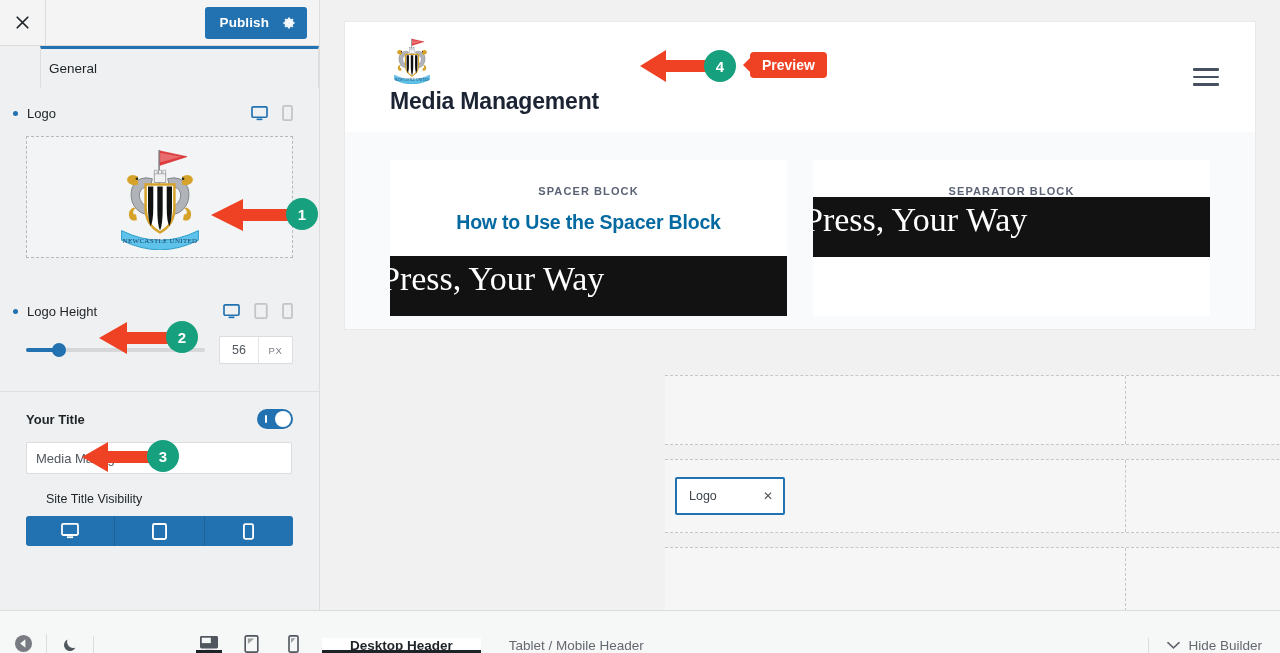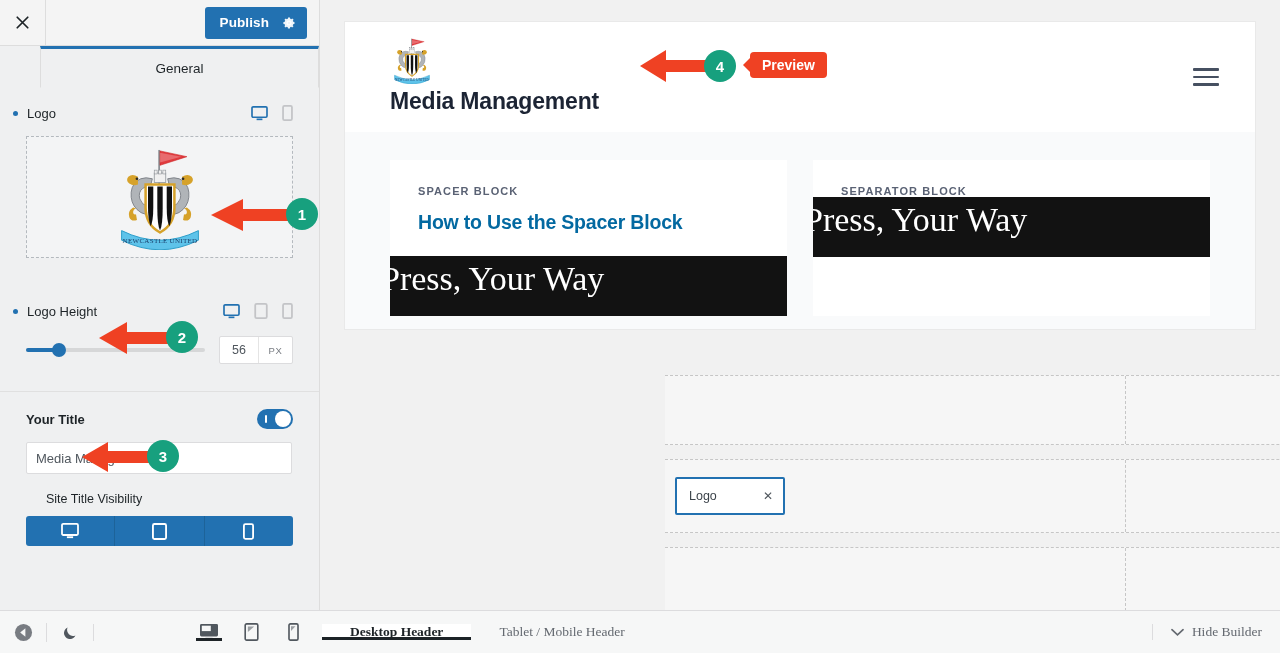--- a/index.html
+++ b/index.html
@@ -43,23 +43,23 @@
     letter-spacing: .1px;
   }
   #publish-gear {
     display: flex; align-items: center; padding: 0 11px 0 2px;
   }
   #publish-gear svg { width: 14px; height: 14px; fill: #fff; }
 
   
   #sb-tabs { display: flex; height: 42px; background: #eff0f1; }
   .sb-tab {
-    flex: 1; display: flex; align-items: center; justify-content: center;
+    flex: 1; display: flex; align-items: center; justify-content: flex-start;
     font-size: 13.5px; color: #3c434a; cursor: pointer;
-    background: #e8e8e8; border-bottom: 1px solid #dddddd;
+    background: #e8e8e8; border-bottom: 1px solid #dddddd; padding-left: 8px;
   }
   .sb-tab:first-child { margin-left: 40px; }
   .sb-tab.active {
     background: #eff0f1; border-top: 3px solid #2271b1;
     border-left: 1px solid #dddddd; border-right: 1px solid #dddddd;
     border-bottom: 1px solid #eff0f1; color: #1d2327;
   }
   .sb-tab.inactive { border-left: 1px solid #dddddd; border-right: 1px solid #dddddd;}
 
   .sb-body { padding: 0; }
@@ -169,21 +169,21 @@
   }
   #brand { display: flex; flex-direction: column; align-items: flex-start; }
   #site-title {
     font-size: 23px; font-weight: bold; color: #1c2434;
     margin-top: 4px; letter-spacing: -.2px;
   }
   #hamburger { margin-top: 32px; display: flex; flex-direction: column; gap: 5px; cursor: pointer; }
   #hamburger span { display: block; width: 26px; height: 2.5px; background: #465061; border-radius: 1px; }
 
   #site-body { background: #f9fafb; height: 197px; padding: 28px 0 0 0; position: relative; }
-  #cards { display: flex; gap: 26px; padding: 0 45px; }
+  #cards { display: flex; gap: 26px; padding: 0 45px; text-align: center; }
   .card { flex: 1; background: #fff; overflow: hidden; }
   .card-kicker {
     font-size: 11px; letter-spacing: 1.1px; color: #5a6274; font-weight: 600;
     padding: 25px 28px 0 28px;
   }
   .card-title {
     font-size: 19.5px; font-weight: bold; color: #0369a1;
     padding: 14px 28px 22px 28px; letter-spacing: -.2px;
   }
   .card-img {
@@ -218,21 +218,21 @@
     height: 38px; padding: 0 10px 0 12px; font-size: 12.5px; color: #3c434a;
     cursor: grab; min-width: 110px;
   }
   .chip.selected { border: 2px solid #2271b1; }
   .chip .chip-x { color: #50575e; font-size: 12px; margin-left: 18px; cursor: pointer; }
 
   
   #bottombar {
     position: absolute; left: 0; bottom: 0; width: 1280px; height: 43px;
     background: #f6f7f7; border-top: 1px solid #dcdcde;
-    display: flex; align-items: center; font-family: Liberation Serif, serif;
+    display: flex; align-items: flex-end;
   }
   .bb-icon {
     width: 47px; display: flex; align-items: center; justify-content: center;
     border-right: 1px solid #dcdcde; cursor: pointer;
   }
   #bb-spacer { width: 94px; }
   #dev-switch { display: flex; align-items: stretch; }
   .dev-sw {
     width: 42px; display: flex; align-items: center; justify-content: center;
     cursor: pointer; position: relative;

